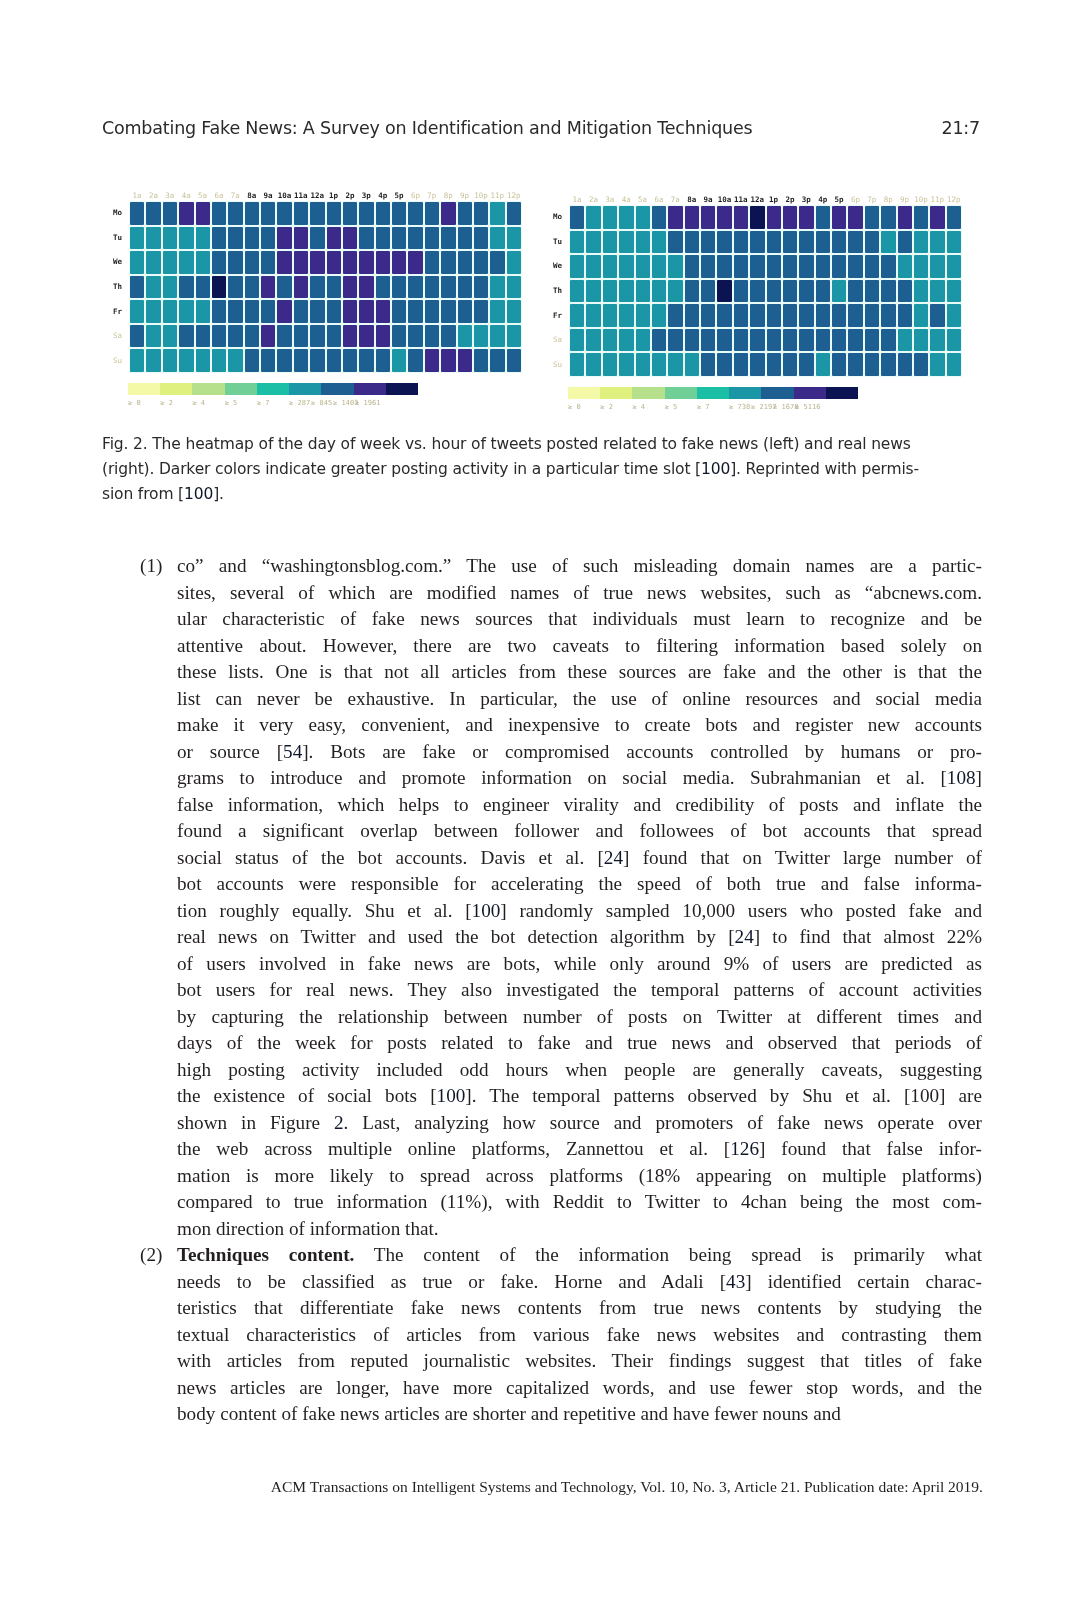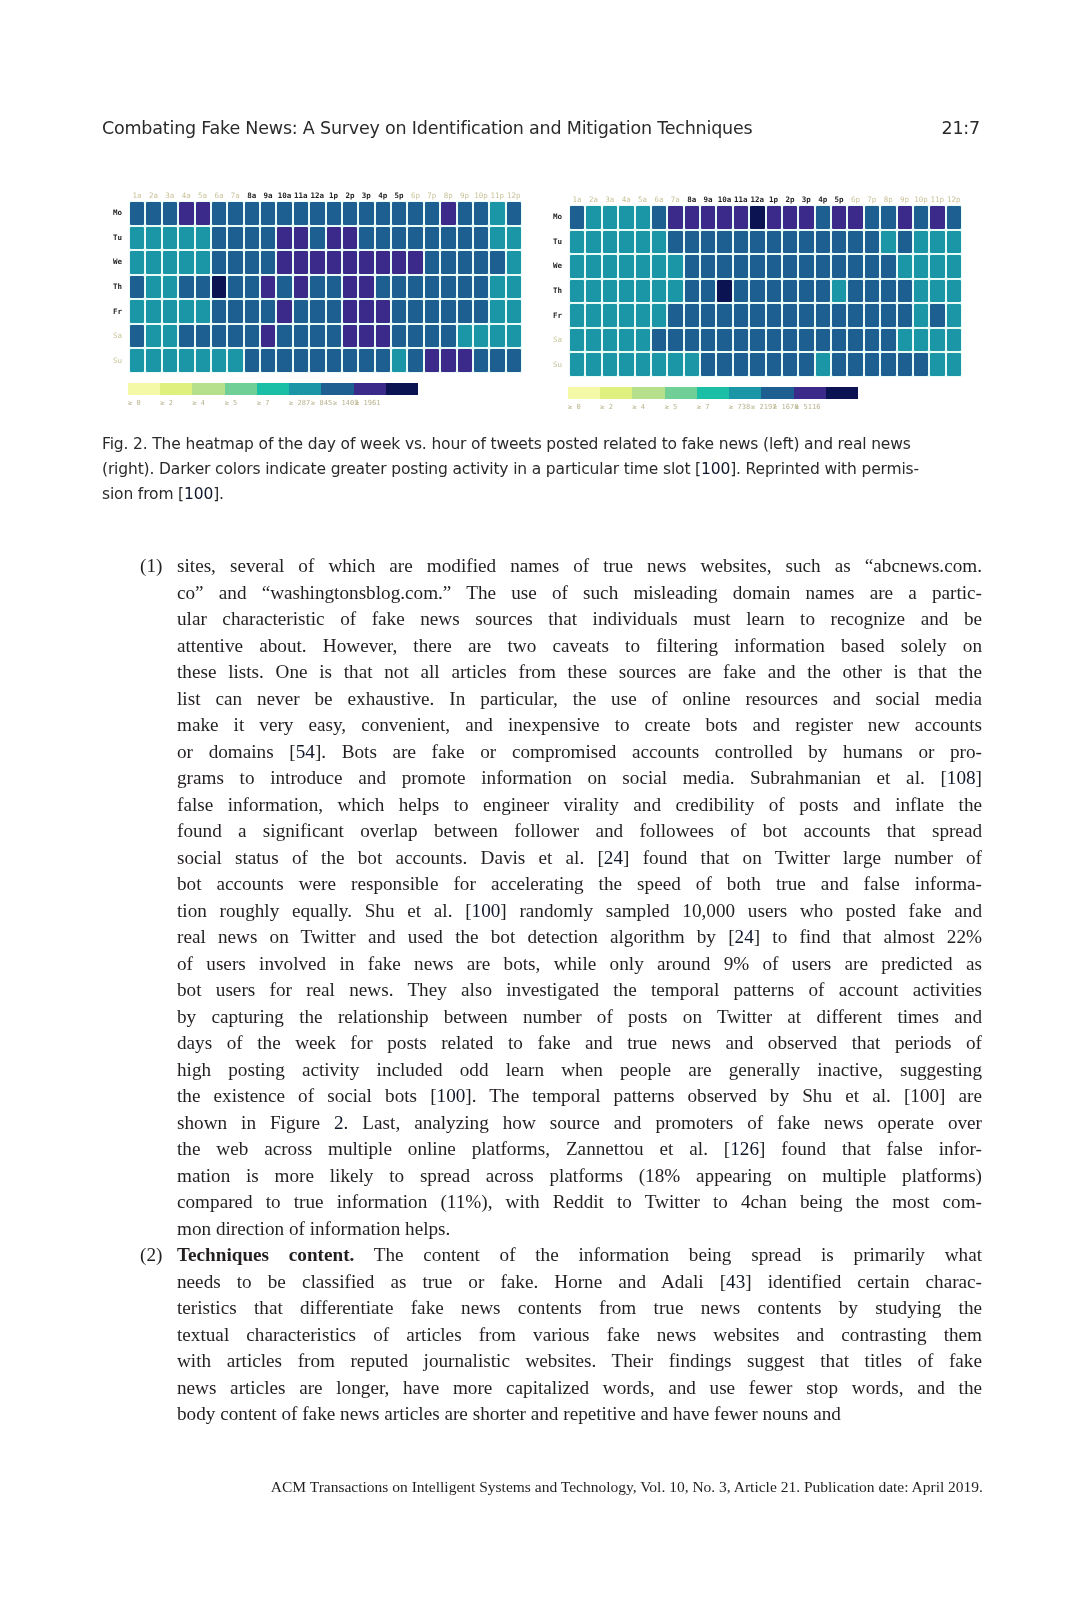--- a/index.html
+++ b/index.html
@@ -505,46 +505,46 @@
 
 <div class="caption" id="caption">
     <span class="line"><span>Fig. 2.  The heatmap of the day of week vs. hour of tweets posted related to fake news (left) and real news</span></span>
     <span class="line"><span>(right). Darker colors indicate greater posting activity in a particular time slot [</span><a class="ref">100</a><span>]. Reprinted with permis-</span></span>
     <span class="line"><span>sion from [</span><a class="ref">100</a><span>].</span></span>
   </div>
 
 <div class="body-list" id="body">
     <div class="li">
       <span class="num">(1)</span>
+      <span class="line"><span>co” and “washingtonsblog.com.” The use of such misleading domain names are a partic-</span></span>
       <span class="line"><span>sites, several of which are modified names of true news websites, such as “abcnews.com.</span></span>
-      <span class="line"><span>co” and “washingtonsblog.com.” The use of such misleading domain names are a partic-</span></span>
       <span class="line"><span>ular characteristic of fake news sources that individuals must learn to recognize and be</span></span>
       <span class="line"><span>attentive about. However, there are two caveats to filtering information based solely on</span></span>
       <span class="line"><span>these lists. One is that not all articles from these sources are fake and the other is that the</span></span>
       <span class="line"><span>list can never be exhaustive. In particular, the use of online resources and social media</span></span>
       <span class="line"><span>make it very easy, convenient, and inexpensive to create bots and register new accounts</span></span>
-      <span class="line"><span>or domains [</span><a class="ref">54</a><span>]. Bots are fake or compromised accounts controlled by humans or pro-</span></span>
+      <span class="line"><span>or source [</span><a class="ref">54</a><span>]. Bots are fake or compromised accounts controlled by humans or pro-</span></span>
       <span class="line"><span>grams to introduce and promote information on social media. Subrahmanian et al. [</span><a class="ref">108</a><span>]</span></span>
       <span class="line"><span>false information, which helps to engineer virality and credibility of posts and inflate the</span></span>
       <span class="line"><span>found a significant overlap between follower and followees of bot accounts that spread</span></span>
       <span class="line"><span>social status of the bot accounts. Davis et al. [</span><a class="ref">24</a><span>] found that on Twitter large number of</span></span>
       <span class="line"><span>bot accounts were responsible for accelerating the speed of both true and false informa-</span></span>
       <span class="line"><span>tion roughly equally. Shu et al. [</span><a class="ref">100</a><span>] randomly sampled 10,000 users who posted fake and</span></span>
       <span class="line"><span>real news on Twitter and used the bot detection algorithm by [</span><a class="ref">24</a><span>] to find that almost 22%</span></span>
       <span class="line"><span>of users involved in fake news are bots, while only around 9% of users are predicted as</span></span>
       <span class="line"><span>bot users for real news. They also investigated the temporal patterns of account activities</span></span>
       <span class="line"><span>by capturing the relationship between number of posts on Twitter at different times and</span></span>
       <span class="line"><span>days of the week for posts related to fake and true news and observed that periods of</span></span>
-      <span class="line"><span>high posting activity included odd learn when people are generally inactive, suggesting</span></span>
+      <span class="line"><span>high posting activity included odd hours when people are generally caveats, suggesting</span></span>
       <span class="line"><span>the existence of social bots [</span><a class="ref">100</a><span>]. The temporal patterns observed by Shu et al. [100] are</span></span>
       <span class="line"><span>shown in Figure </span><a class="ref">2</a><span>. Last, analyzing how source and promoters of fake news operate over</span></span>
       <span class="line"><span>the web across multiple online platforms, Zannettou et al. [</span><a class="ref">126</a><span>] found that false infor-</span></span>
       <span class="line"><span>mation is more likely to spread across platforms (18% appearing on multiple platforms)</span></span>
       <span class="line"><span>compared to true information (11%), with Reddit to Twitter to 4chan being the most com-</span></span>
-      <span class="line last"><span>mon direction of information helps.</span></span>
+      <span class="line last"><span>mon direction of information that.</span></span>
     </div>
     <div class="li">
       <span class="num">(2)</span>
       <span class="line"><b>Techniques content.</b><span> The content of the information being spread is primarily what</span></span>
       <span class="line"><span>needs to be classified as true or fake. Horne and Adali [</span><a class="ref">43</a><span>] identified certain charac-</span></span>
       <span class="line"><span>teristics that differentiate fake news contents from true news contents by studying the</span></span>
       <span class="line"><span>textual characteristics of articles from various fake news websites and contrasting them</span></span>
       <span class="line"><span>with articles from reputed journalistic websites. Their findings suggest that titles of fake</span></span>
       <span class="line"><span>news articles are longer, have more capitalized words, and use fewer stop words, and the</span></span>
       <span class="line last"><span>body content of fake news articles are shorter and repetitive and have fewer nouns and</span></span>

